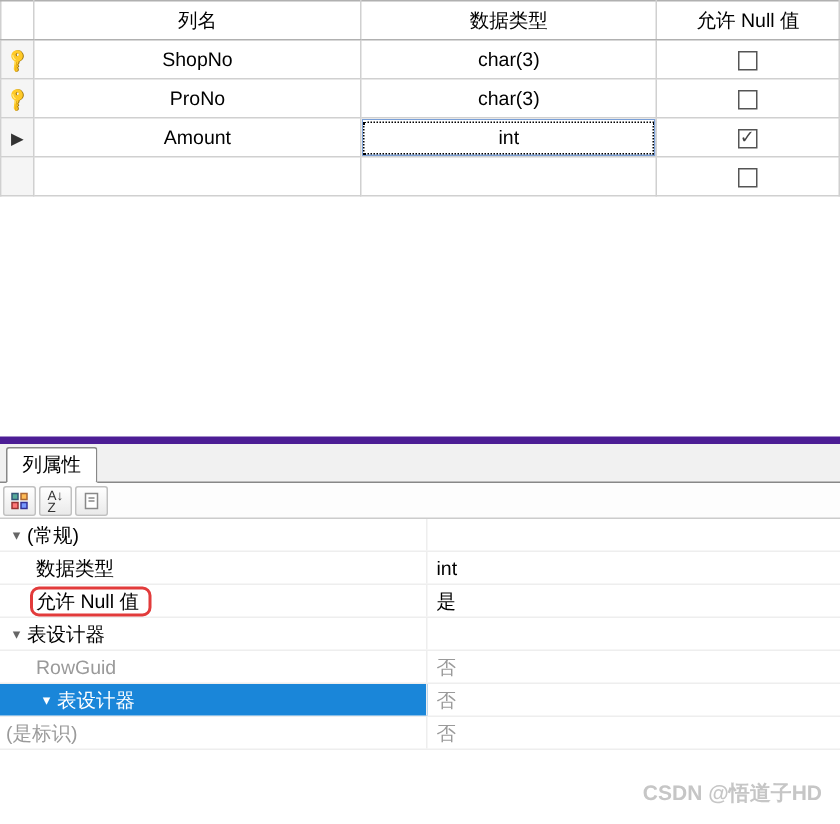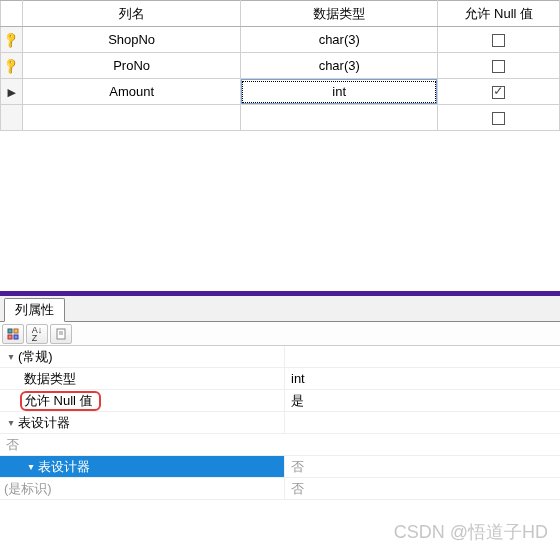--- a/index.html
+++ b/index.html
@@ -91,22 +91,23 @@
   .indent1 { padding-left:24px; }
   .indent2 { }
   .bold { font-weight:normal; }
   .muted { color:#9a9a9a; }
   .highlight-red {
     border:2px solid #e23b3b; border-radius:6px; padding:0 6px 0 2px; margin-left:-4px;
     height:20px; display:inline-flex; align-items:center;
   }
   .sel-row .pcell-key { background:#1a86d9; color:#fff; }
   .watermark {
-    position:absolute; right:12px; top:520px; color:#c6c6c6; font-size:18px;
+    position:absolute; right:12px; top:520px; color:#c6c6c6; font-size:14px;
     pointer-events:none;
+    font-weight:bold;
   }
 </style>
 </head>
 <body>
 
 <table class="grid-top">
   <colgroup>
     <col class="col-gutter">
       <col class="col-name">
       <col class="col-type">
@@ -197,20 +198,23 @@
       <div class="pcell-val">是</div>
     </div>
     <div class="prow">
       <div class="pcell-key">
           <span class="expander">▾</span>
           <span class="bold">表设计器</span>
         </div>
       <div class="pcell-val"></div>
     </div>
     <div class="prow">
+      <div class="pcell-key indent1">
+          <span class="muted">RowGuid</span>
+        </div>
       <div class="pcell-val muted">否</div>
     </div>
     <div class="prow sel-row">
       <div class="pcell-key indent1">
           <span class="expander" style="color:#fff">▾</span>
           <span>表设计器</span>
         </div>
       <div class="pcell-val muted">否</div>
     </div>
     <div class="prow">

